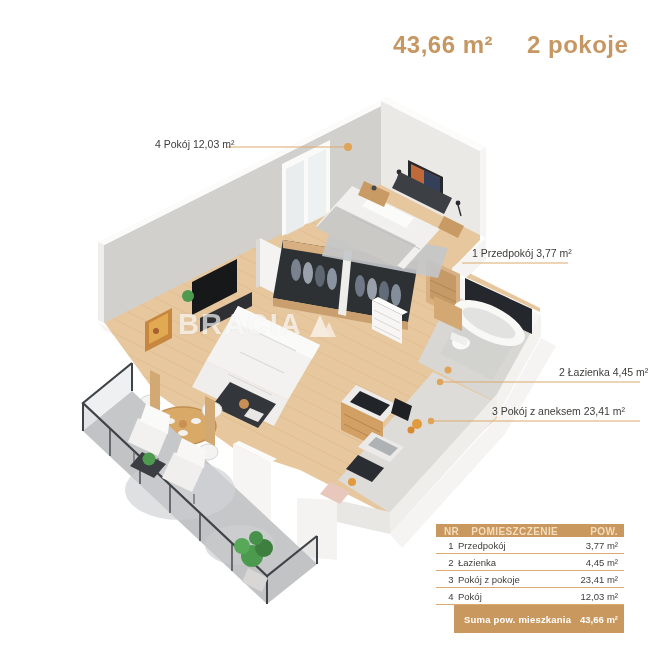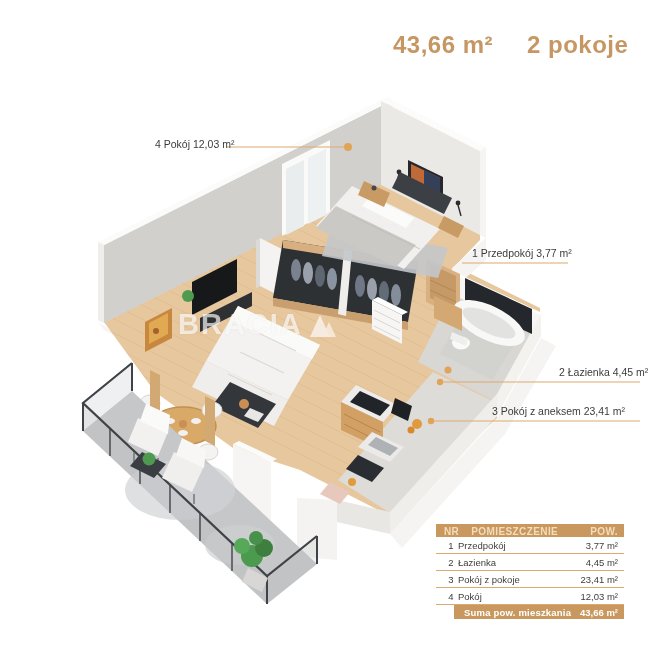--- a/index.html
+++ b/index.html
@@ -21,21 +21,21 @@
   
   #area-table{position:absolute;left:436px;top:524px;width:188px;font-size:9.5px;color:#3E3D3B;}
   #tbl-header{display:flex;align-items:flex-end;background:#C9985E;color:#F3DDBC;
               font-size:10px;font-weight:bold;letter-spacing:.4px;height:13px;padding:0 6px 0 8px;}
   #tbl-header .c-room{flex:1;margin-left:12px;}
   .t-row{display:flex;align-items:center;height:16px;border-bottom:1px solid #DBAA72;padding:0 6px 0 8px;}
   .t-row .c-nr{width:14px;text-align:center;}
   .t-row .c-room{flex:1;margin-left:0;}
   .c-area{text-align:right;white-space:nowrap;}
   #tbl-footer{display:flex;align-items:center;background:#C9985E;color:#ffffff;font-weight:bold;
-              height:14px;margin-left:18px;padding:0 6px 0 10px;font-size:9.5px;}
+              height:28px;margin-left:18px;padding:0 6px 0 10px;font-size:9.5px;}
   #tbl-footer .f-label{flex:1;letter-spacing:.2px;}
 </style>
 </head>
 <body>
 
 <div id="canvas">
 
 <svg id="plan-svg" width="651" height="654" viewBox="0 0 651 654">
 
   <g opacity="0.45">

